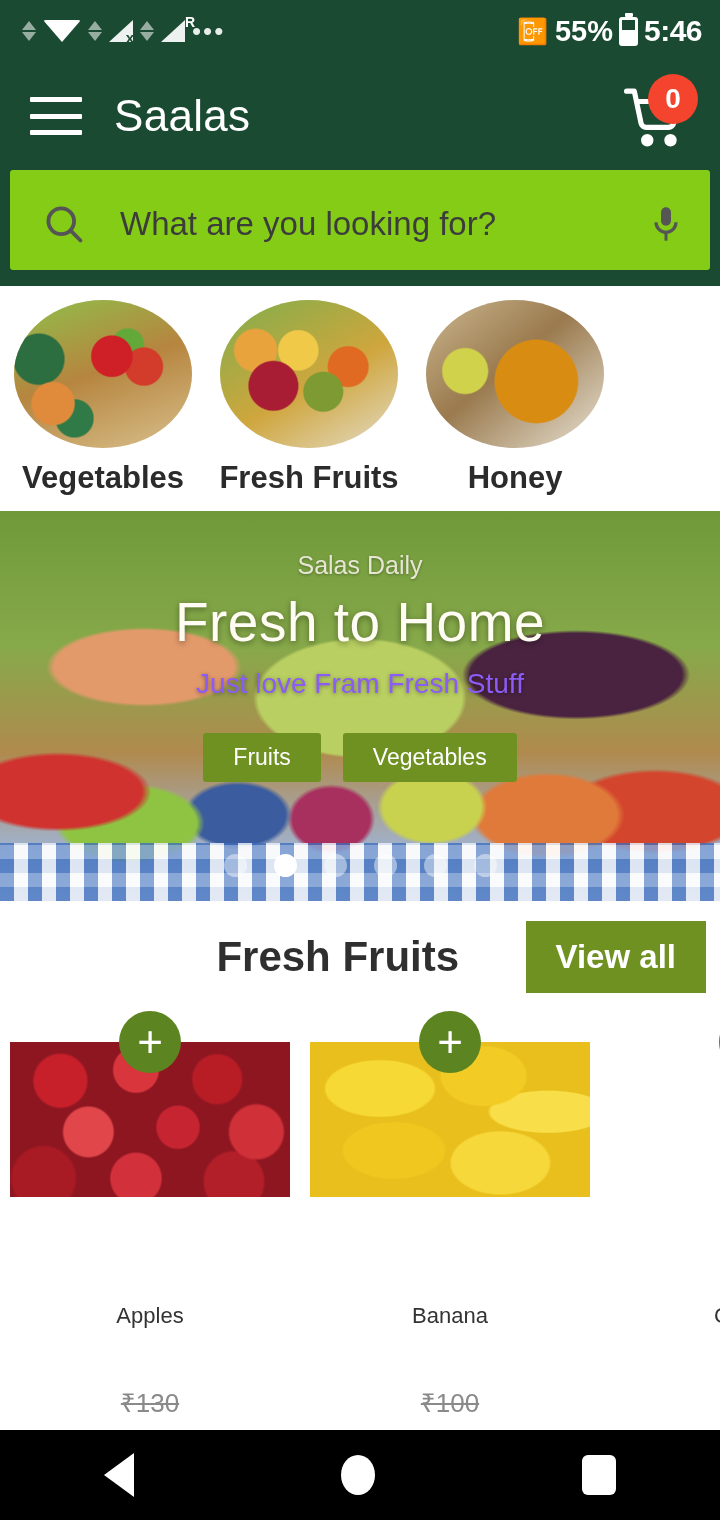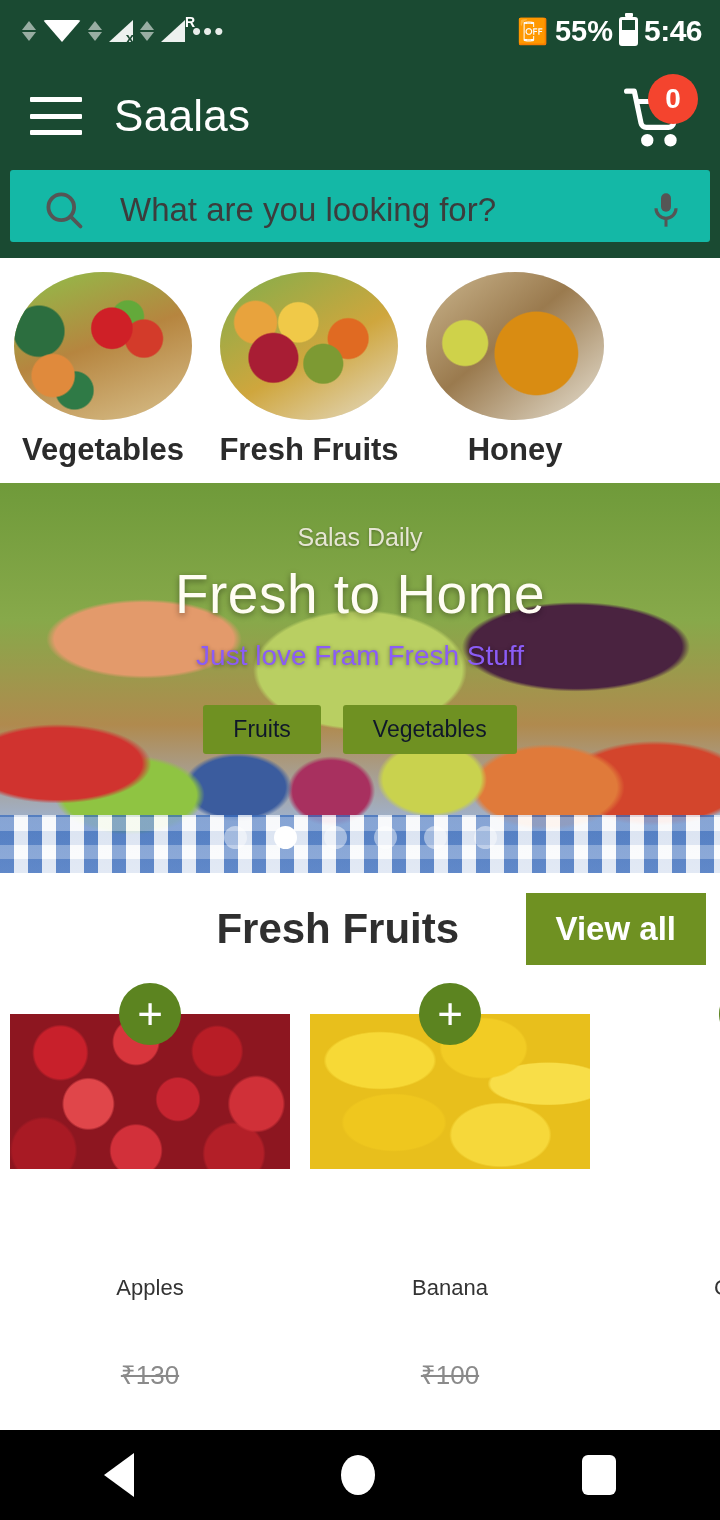--- a/index.html
+++ b/index.html
@@ -47,21 +47,21 @@
   .cart-ico { position:absolute; left:0; bottom:4px; }
   .cart-badge {
     position:absolute; right:-4px; top:-6px; min-width:50px; height:50px;
     background:#f4442e; border-radius:50%; color:#fff;
     font-size:28px; font-weight:700; display:flex; align-items:center; justify-content:center;
   }
 
   
   .search-zone { background:#1a4a32; padding:0 10px 16px; }
   .searchbar {
-    background:#14b8a6; height:72px; border-radius:3px;
+    background:#84cc16; height:100px; border-radius:3px;
     display:flex; align-items:center; padding:8px 24px 0 32px;
   }
   .search-ph { flex:1; font-size:33px; color:#3c3c3c; margin-left:34px; }
 
   
   .cats { background:#fff; display:flex; padding:14px 0 10px; overflow:hidden; height:225px; }
   .cat { width:206px; flex:0 0 206px; display:flex; flex-direction:column; align-items:center; }
   .cat-img { width:178px; height:148px; border-radius:50%; overflow:hidden; position:relative; background:#eee; }
   .cat-label { margin-top:12px; font-size:31px; font-weight:700; color:#2b2b2b; white-space:nowrap; }
 
@@ -113,21 +113,21 @@
   .hero-cloth { position:absolute; left:0; right:0; bottom:0; height:58px;
     background:
       repeating-linear-gradient(90deg, rgba(60,110,190,.55) 0 14px, rgba(255,255,255,.75) 14px 28px),
       repeating-linear-gradient(0deg, rgba(60,110,190,.45) 0 14px, rgba(255,255,255,.7) 14px 28px);
   }
   .hero-content { position:absolute; inset:0; display:flex; flex-direction:column; align-items:center; padding-top:40px;text-align:right; }
   .hero-kicker { color:#f0ece0; font-size:25px; opacity:.92; text-shadow:0 1px 3px rgba(0,0,0,.35); }
   .hero-title { color:#fffdf3; font-size:55px; margin-top:10px; text-shadow:0 2px 6px rgba(0,0,0,.4); letter-spacing:0.5px; }
   .hero-sub { color:#8b5cf6; font-size:28px; margin-top:14px; text-shadow:0 1px 4px rgba(0,0,0,.4); }
   .hero-btns { display:flex; gap:22px; margin-top:33px; }
-  .hero-btn { background:#6f9122; color:#0f172a; font-size:23px; padding:11px 30px; border-radius:3px; }
+  .hero-btn { background:#6f9122; color:#ffffff; font-size:23px; padding:11px 30px; border-radius:3px; }
   .dots { position:absolute; bottom:24px; left:0; right:0; display:flex; justify-content:center; gap:27px; }
   .dot { width:23px; height:23px; border-radius:50%; background:rgba(255,255,255,.45); }
   .dot.on { background:#ffffff; }
 
   
   .sect { display:flex; align-items:center; padding:20px 14px 18px 0; background:#fff; }
   .sect-title { flex:1; text-align:center; font-size:42px; font-weight:700; color:#2f2f2f; padding-left:150px; }
   .viewall { background:#6f9122; color:#fff; font-size:33px; font-weight:700; padding:17px 30px; border-radius:0; }
 
   

